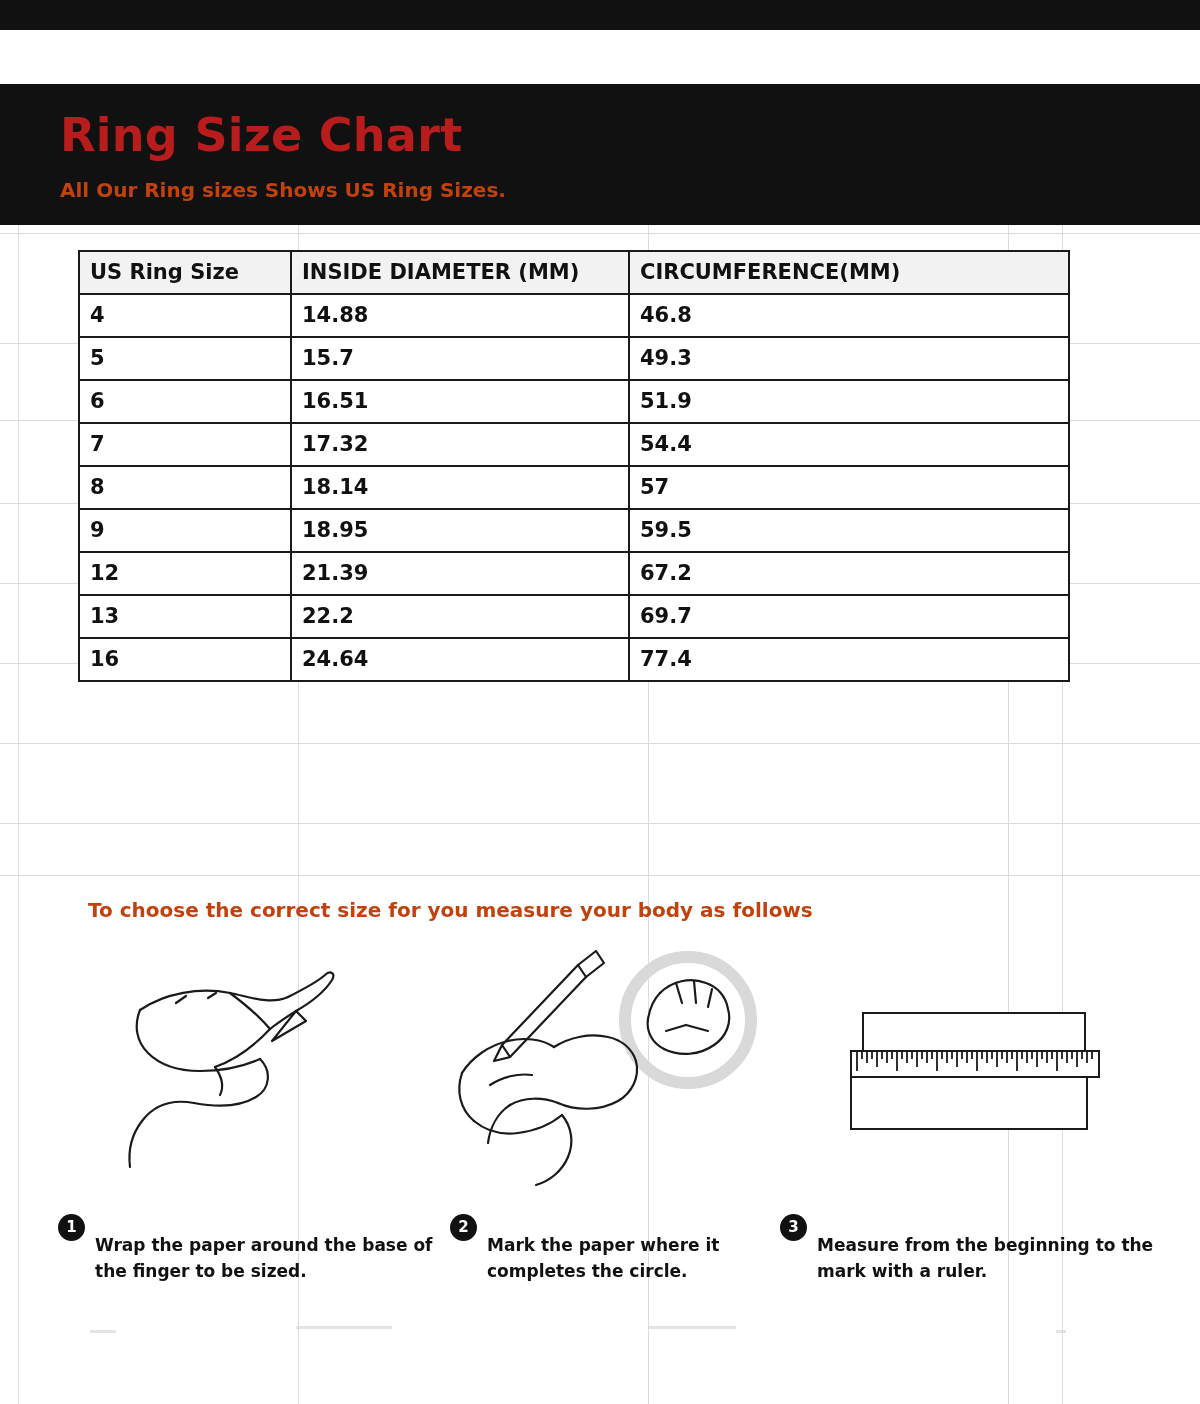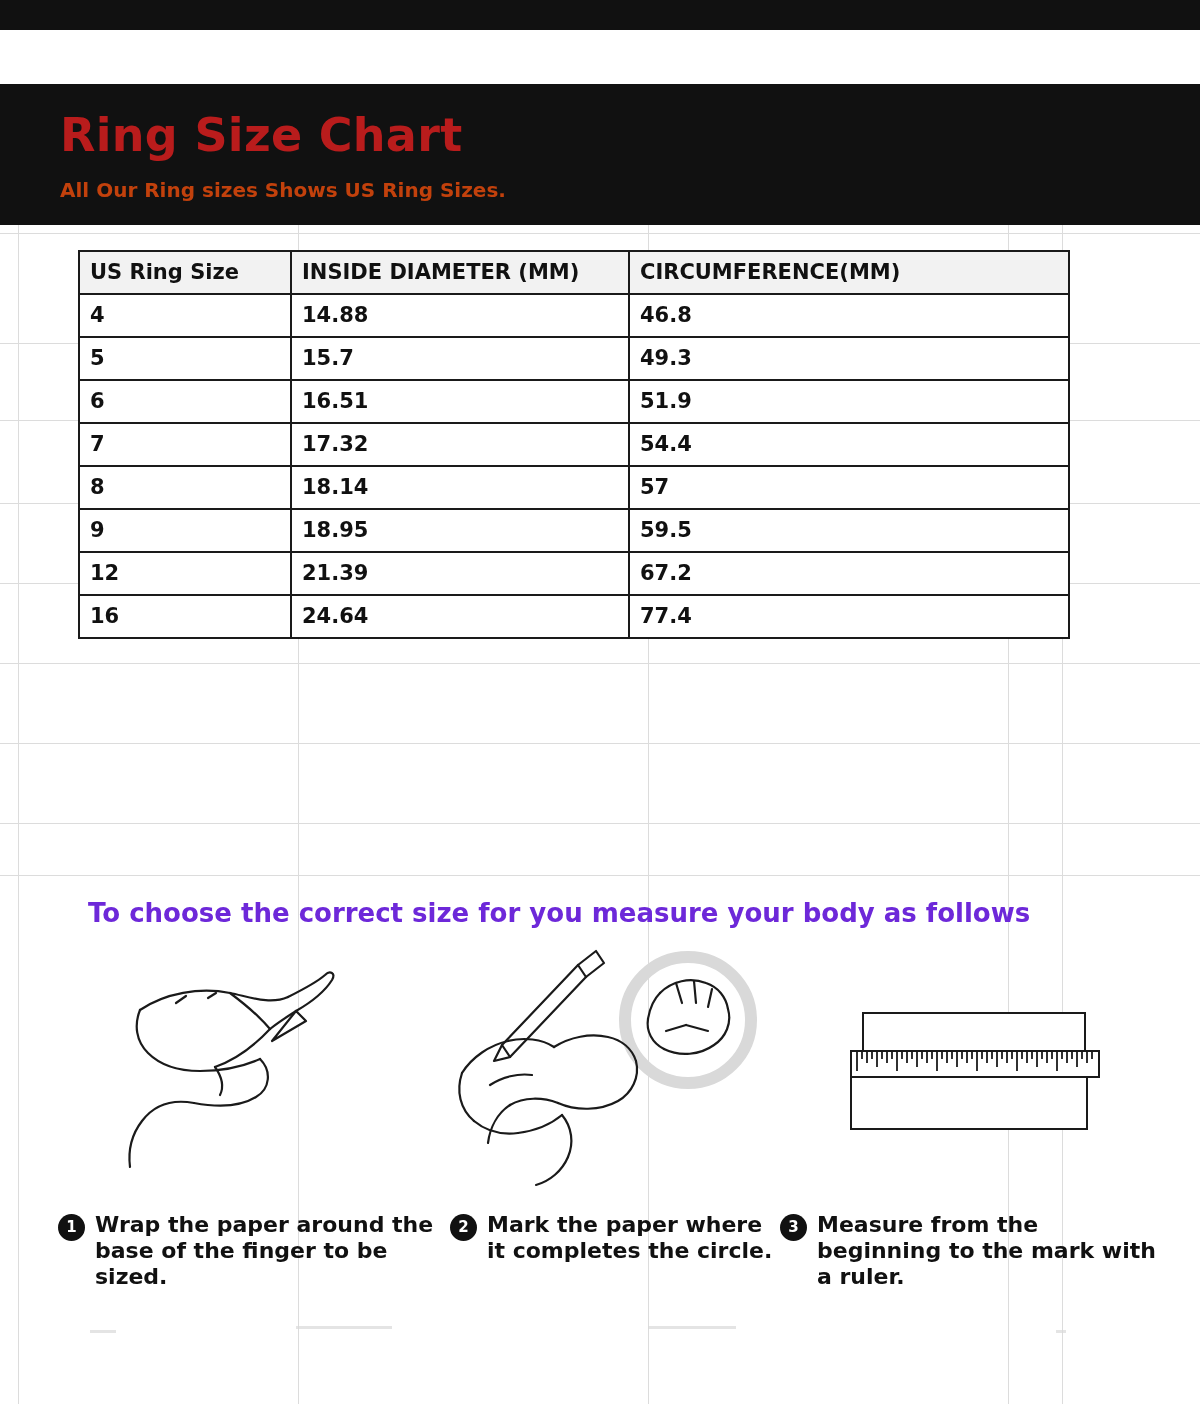--- a/index.html
+++ b/index.html
@@ -119,23 +119,23 @@
   }
   table.size-table col.c1 { width: 212px; }
   table.size-table col.c2 { width: 338px; }
   table.size-table col.c3 { width: 440px; }
 
   
   .measure-note {
     position: absolute;
     left: 88px;
     top: 898px;
-    font-size: 26px;
+    font-size: 20px;
     font-weight: 700;
-    color: #6d28d9;
+    color: #c2410c;
     z-index: 2;
   }
 
   
   .illus {
     position: absolute;
     z-index: 2;
   }
   .illus-1 { left: 120px; top: 955px; }
   .illus-2 { left: 450px; top: 945px; }
@@ -165,24 +165,25 @@
     background: #111111;
     color: #ffffff;
     font-size: 15px;
     font-weight: 700;
     text-align: center;
     line-height: 27px;
     margin-right: 10px;
     margin-top: 2px;
   }
   .step-text {
-    font-size: 22px;
+    font-size: 17px;
     font-weight: 600;
     line-height: 26px;
     color: #111111;
+    margin-top: 20px;
   }
 
   
   .smudge {
     position: absolute;
     background: #d8d8d8;
     height: 3px;
     z-index: 1;
     opacity: .7;
   }
@@ -254,20 +255,25 @@
       </tr>
       <tr>
         <td>9</td>
         <td>18.95</td>
         <td>59.5</td>
       </tr>
       <tr>
         <td>12</td>
         <td>21.39</td>
         <td>67.2</td>
+      </tr>
+      <tr>
+        <td>13</td>
+        <td>22.2</td>
+        <td>69.7</td>
       </tr>
       <tr>
         <td>16</td>
         <td>24.64</td>
         <td>77.4</td>
       </tr>
     </tbody>
   </table>
 </div>
 

